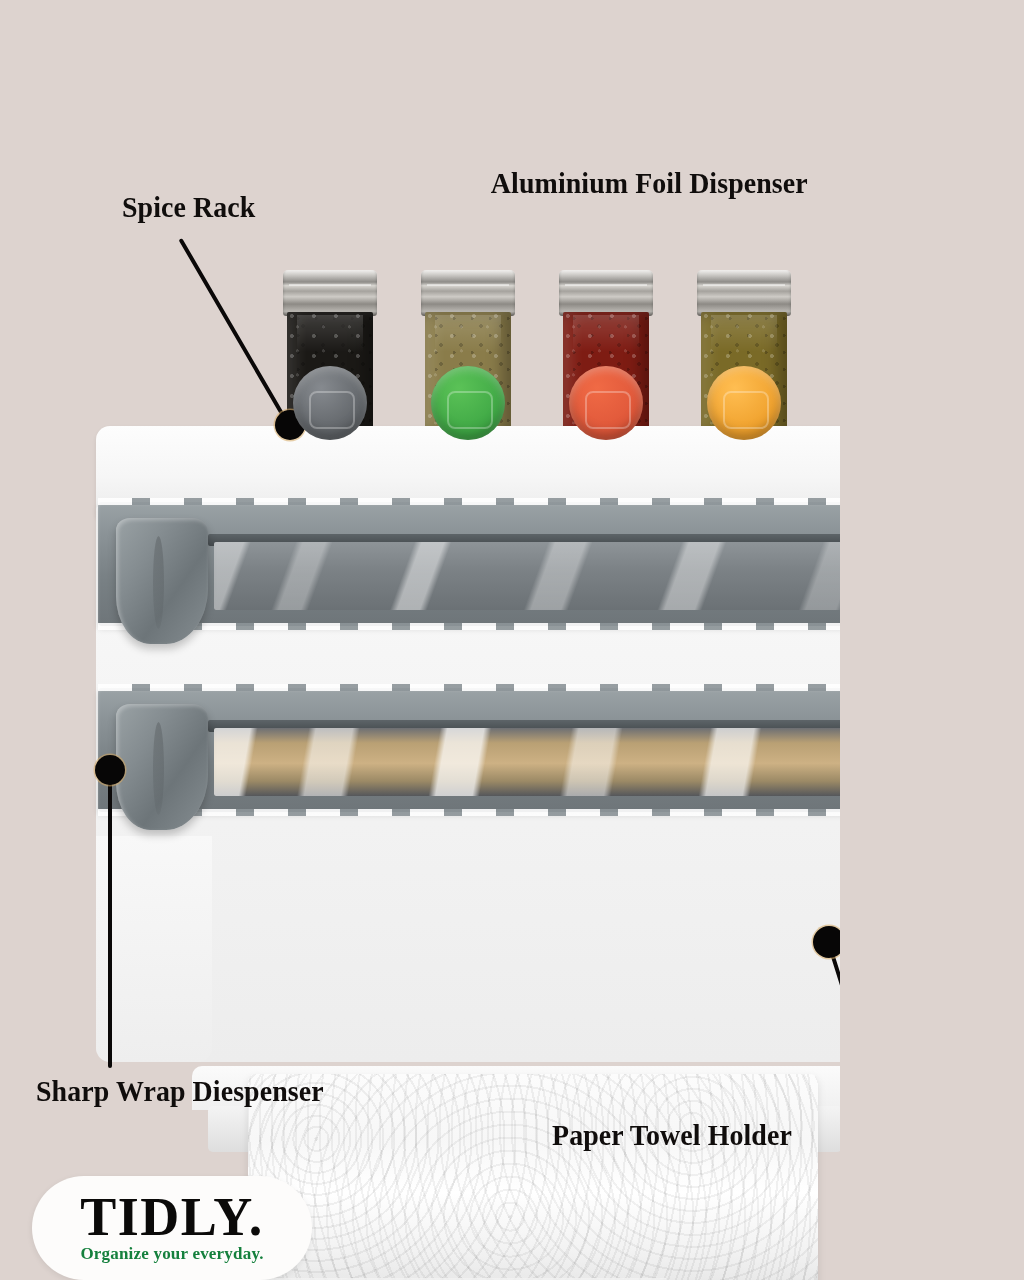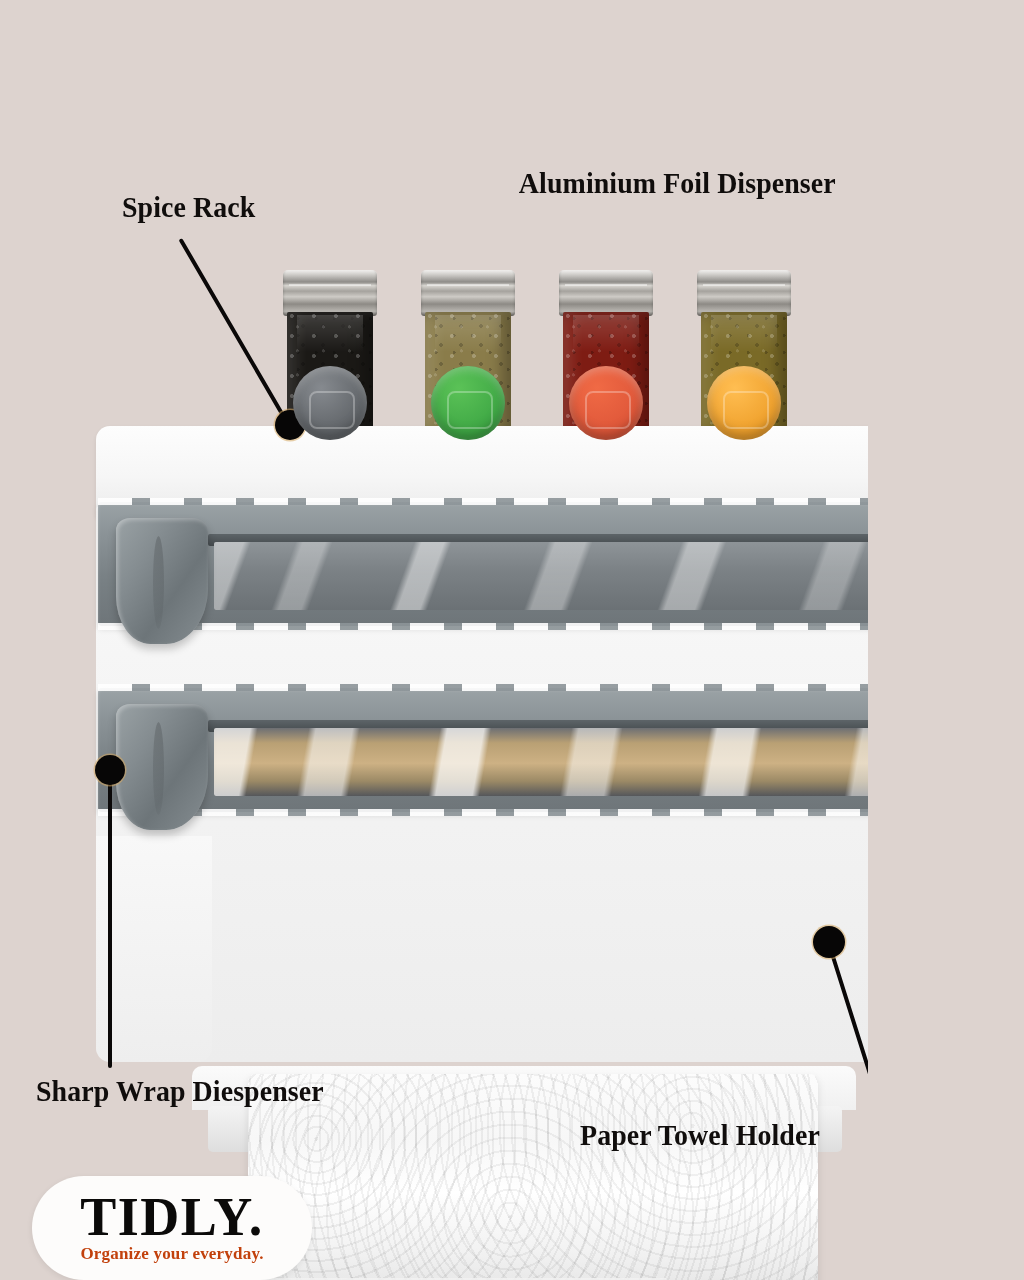--- a/index.html
+++ b/index.html
@@ -9,21 +9,20 @@
   }
   body {
     font-family: "Liberation Serif", "DejaVu Serif", serif;
   }
   #stage {
     position: relative;
     width: 840px;
     height: 1280px;
     background: #ddd3cf;
     overflow: hidden;
-    padding-left: 28px;
   }
 
   
   .callout-label {
     position: absolute;
     color: #100d0c;
     font-family: "Liberation Serif", "DejaVu Serif", serif;
     font-weight: 700;
     font-size: 30px;
     letter-spacing: 0.1px;
@@ -310,21 +309,21 @@
     font-weight: 700;
     font-size: 54px;
     line-height: 0.95;
     color: #0b0a09;
     letter-spacing: 1.5px;
   }
   #logo .tagline {
     font-family: "Liberation Serif", "DejaVu Serif", serif;
     font-weight: 700;
     font-size: 17px;
-    color: #c2410c;
+    color: #15803d;
     letter-spacing: .2px;
   }
 </style>
 </head>
 <body>
 
 <div id="stage">
 
   <div id="product">
 

